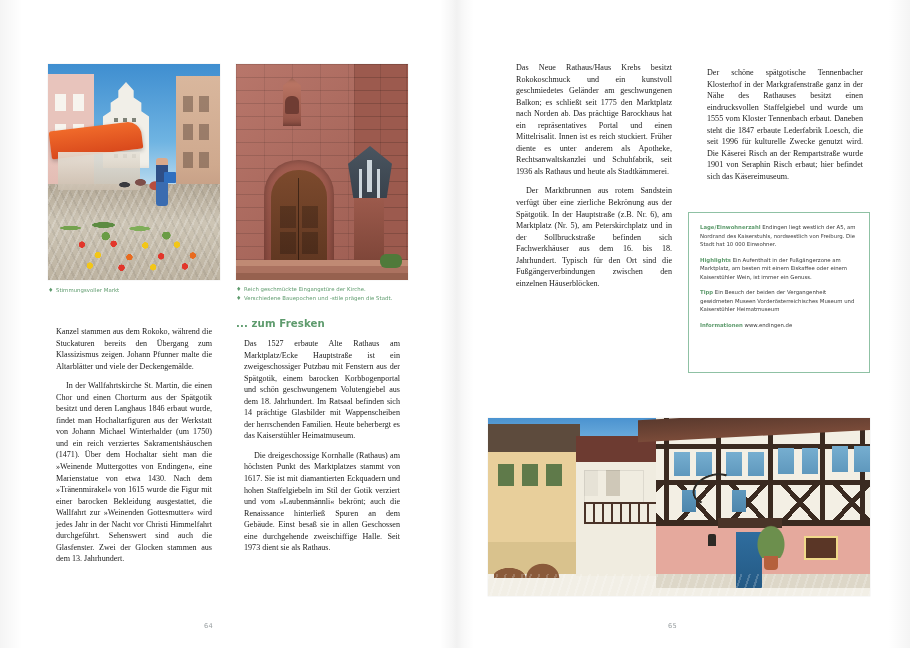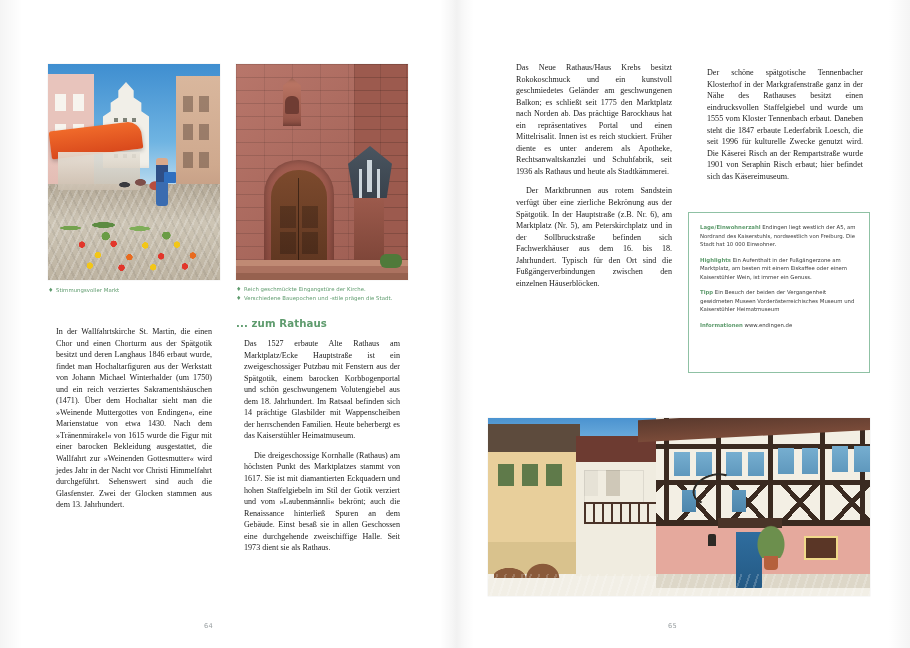--- a/index.html
+++ b/index.html
@@ -497,25 +497,26 @@
         <span class="cap-mark">♦</span>
         <span>Reich geschmückte Eingangstüre der Kirche.</span>
       </div>
       <div class="row">
         <span class="cap-mark">♦</span>
         <span>Verschiedene Bauepochen und -stile prägen die Stadt.</span>
       </div>
     </div>
 
     <div class="col" style="left:48px; top:318px; width:172px;">
+      <p>Kanzel stammen aus dem Rokoko, während die Stuckaturen bereits den Übergang zum Klassizismus zeigen. Johann Pfunner malte die Altarblätter und viele der Deckengemälde.</p>
       <p>In der Wallfahrtskirche St. Martin, die einen Chor und einen Chorturm aus der Spätgotik besitzt und deren Langhaus 1846 erbaut wurde, findet man Hochaltarfiguren aus der Werkstatt von Johann Michael Winterhalder (um 1750) und ein reich verziertes Sakramentshäuschen (1471). Über dem Hochaltar sieht man die »Weinende Muttergottes von Endingen«, eine Marienstatue von etwa 1430. Nach dem »Tränenmirakel« von 1615 wurde die Figur mit einer barocken Bekleidung ausgestattet, die Wallfahrt zur »Weinenden Gottesmutter« wird jedes Jahr in der Nacht vor Christi Himmelfahrt durchgeführt. Sehenswert sind auch die Glasfenster. Zwei der Glocken stammen aus dem 13. Jahrhundert.</p>
     </div>
 
     <div class="col" style="left:236px; top:318px; width:172px;">
-      <h2 class="sec-head">... zum Rathaus</h2>
+      <h2 class="sec-head">... zum Fresken</h2>
       <p>Das 1527 erbaute Alte Rathaus am Marktplatz/Ecke Hauptstraße ist ein zweigeschossiger Putzbau mit Fenstern aus der Spätgotik, einem barocken Korbbogenportal und schön geschwungenem Volutengiebel aus dem 18. Jahrhundert. Im Ratsaal befinden sich 14 prächtige Glasbilder mit Wappenscheiben der herrschenden Familien. Heute beherbergt es das Kaiserstühler Heimatmuseum.</p>
       <p>Die dreigeschossige Kornhalle (Rathaus) am höchsten Punkt des Marktplatzes stammt von 1617. Sie ist mit diamantierten Eckquadern und hohen Staffelgiebeln im Stil der Gotik verziert und vom »Laubenmännli« bekrönt; auch die Renaissance hinterließ Spuren an dem Gebäude. Einst besaß sie in allen Geschossen eine durchgehende zweischiffige Halle. Seit 1973 dient sie als Rathaus.</p>
     </div>
 
     <div class="folio folio-left">64</div>
   </div>
 
   <div class="page page-right">
 
     <div class="col" style="left:53px; top:54px; width:172px;">

